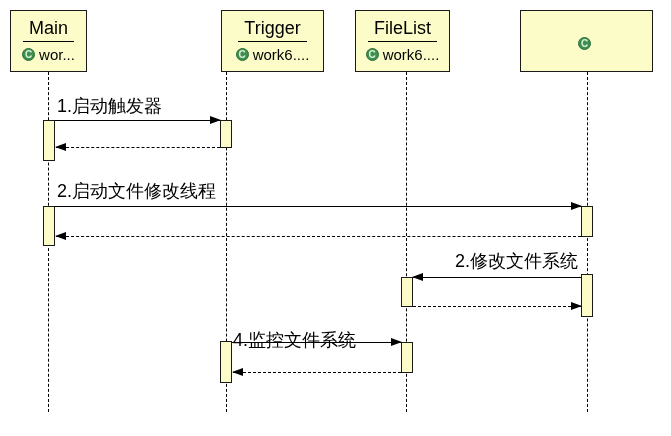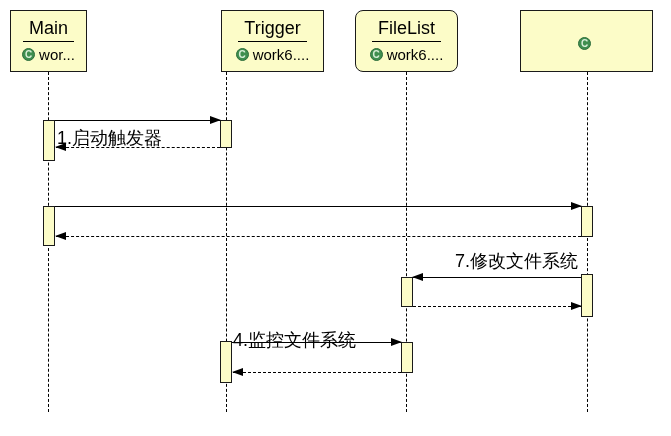--- a/index.html
+++ b/index.html
@@ -142,21 +142,21 @@
   </div>
 
   <div class="participant" style="left:175px;width:103px;margin-left:46px;">
     <div class="p-name">Trigger</div>
     <div class="p-pkg">
       <span class="class-icon">C</span>
       <span>work6....</span>
     </div>
   </div>
 
-  <div class="participant" style="left:355px;width:103px;border-radius:8px;">
+  <div class="participant" style="left:355px;width:95px;">
     <div class="p-name">FileList</div>
     <div class="p-pkg">
       <span class="class-icon">C</span>
       <span>work6....</span>
     </div>
   </div>
 
   <div class="participant" style="left:520px;width:133px;">
     <div class="p-pkg">
       <span class="class-icon">C</span>
@@ -184,17 +184,18 @@
     <span class="head right"></span>
   </div>
 
   <div class="arrow" style="left:232px;top:342px;width:169px;">
     <span class="head right"></span>
   </div>
   <div class="arrow dashed" style="left:233px;top:372px;width:168px;">
     <span class="head left"></span>
   </div>
 
-  <div class="msg-label" style="left:57px;top:96px;margin-top:32px;">1.启动触发器</div>
-  <div class="msg-label" style="left:455px;top:251px;">7.修改文件系统</div>
+  <div class="msg-label" style="left:57px;top:96px;">1.启动触发器</div>
+  <div class="msg-label" style="left:57px;top:181px;">2.启动文件修改线程</div>
+  <div class="msg-label" style="left:455px;top:251px;">2.修改文件系统</div>
   <div class="msg-label" style="left:233px;top:330px;">4.监控文件系统</div>
 
 </div>
 
 </body></html>

